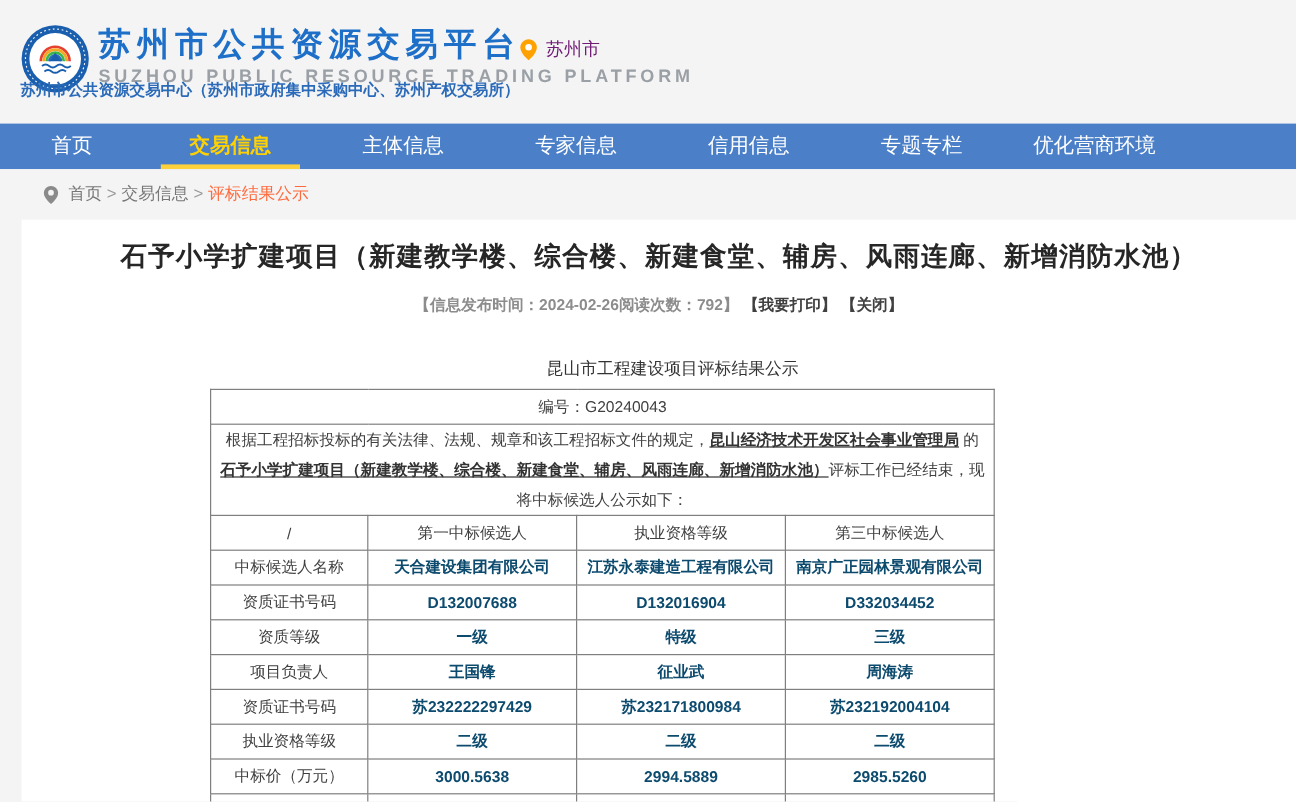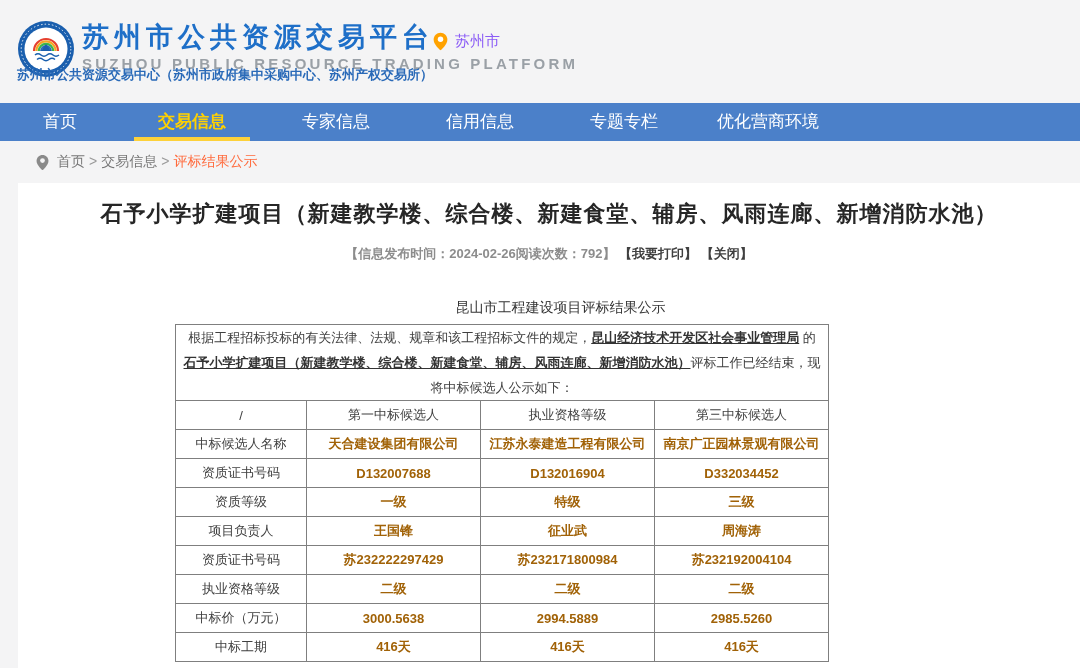--- a/index.html
+++ b/index.html
@@ -8,21 +8,21 @@
   .page { position:relative; width:1080px; height:668px; background:#f4f4f5; }
 
   
   .header { position:absolute; top:0; left:0; width:1080px; height:103px; background:#f4f4f5;text-decoration:underline; }
   .logo-badge { position:absolute; left:17px; top:20px; width:58px; height:58px; }
   .brand { position:absolute; left:82px; top:22px; }
   .brand-title { font-size:27px; font-weight:bold; color:#1e6fc8; letter-spacing:5px; line-height:30px; }
   .brand-sub { font-size:15px; color:#9aa0a6; letter-spacing:3.2px; font-weight:bold; margin-top:3px; }
   .org-line { position:absolute; left:17px; top:66px; font-size:13px; font-weight:bold; color:#2a6ab8; }
   .city-box { position:absolute; left:433px; top:32px; display:flex; align-items:center; gap:7px; }
-  .city-label { font-size:15px; color:#8b5cf6; }
+  .city-label { font-size:15px; color:#701a75; }
 
   
   .nav { position:absolute; top:103px; left:0; width:1080px; height:38px; background:#4b80c9; display:flex; }
   .nav-item { position:relative; height:38px; line-height:37px; text-align:center; color:#fff;
     font-size:17px; width:144px; cursor:pointer; flex:0 0 auto; }
   .nav-item:first-child { width:120px; }
   .nav-item.active { color:#ffd100; font-weight:bold; }
   .nav-item.active::after { content:""; position:absolute; left:50%; transform:translateX(-50%);
     bottom:0; width:116px; height:4px; background:#fdd13a; }
 
@@ -44,21 +44,21 @@
     font-size:14px; color:#333; }
 
   
   .tbl-wrap { margin-top:7px; margin-left:157px; width:653px; }
   table.result { border-collapse:collapse; width:653px; table-layout:fixed; font-size:13px; color:#404040; }
   table.result td { border:1px solid #7f7f7f; height:29px; text-align:center; vertical-align:middle;
     padding:0 4px; }
   td.doc-no { text-align:right; padding-right:8px; }
   td.intro-cell { text-align:left; padding:8px 8px; line-height:25px; font-size:13px; }
   .intro-strong { font-weight:bold; text-decoration:underline; color:#333; }
-  td.val-cell { font-weight:bold; color:#a16207; }
+  td.val-cell { font-weight:bold; color:#0c4a6e; }
   col.c-label { width:131px; } col.c-data { width:174px; }
 
   
   .pin-svg { display:block; }
 </style>
 </head>
 <body>
 
 <div class="page">
 
@@ -87,20 +87,21 @@
         <path d="M12 1 C5.9 1 1 5.9 1 12 c0 8 11 17 11 17 s11-9 11-17 C23 5.9 18.1 1 12 1 z" fill="#ffa200"></path>
         <circle cx="12" cy="11.5" r="4.4" fill="#ffffff"></circle>
       </svg>
       <span class="city-label">苏州市</span>
     </div>
   </div>
 
   <div class="nav" id="nav-bar">
       <div class="nav-item">首页</div>
       <div class="nav-item active">交易信息</div>
+      <div class="nav-item">主体信息</div>
       <div class="nav-item">专家信息</div>
       <div class="nav-item">信用信息</div>
       <div class="nav-item">专题专栏</div>
       <div class="nav-item">优化营商环境</div>
     </div>
 
   <div class="crumb">
     <svg class="pin-svg" width="13" height="17" viewBox="0 0 24 30">
       <path d="M12 1 C5.9 1 1 5.9 1 12 c0 8 11 17 11 17 s11-9 11-17 C23 5.9 18.1 1 12 1 z" fill="#8a8a8a"></path>
       <circle cx="12" cy="11.5" r="4.4" fill="#f4f4f5"></circle>
@@ -121,20 +122,23 @@
 
     <div class="tbl-wrap">
       <table class="result" id="result-table">
         <colgroup>
           <col class="c-label">
             <col class="c-data">
             <col class="c-data">
             <col class="c-data">
         </colgroup>
         <tbody>
+          <tr>
+            <td class="doc-no" colspan="4">编号：G20240043</td>
+          </tr>
           <tr>
             <td class="intro-cell" colspan="4"><span>根据工程招标投标的有关法律、法规、规章和该工程招标文件的规定，</span><span class="intro-strong">昆山经济技术开发区社会事业管理局</span><span> 的 </span><span class="intro-strong">石予小学扩建项目（新建教学楼、综合楼、新建食堂、辅房、风雨连廊、新增消防水池）</span><span>评标工作已经结束，现将中标候选人公示如下：</span></td>
           </tr>
         <tr>
               <td>/</td>
               <td>第一中标候选人</td>
               <td>执业资格等级</td>
               <td>第三中标候选人</td>
             </tr>
             <tr>

